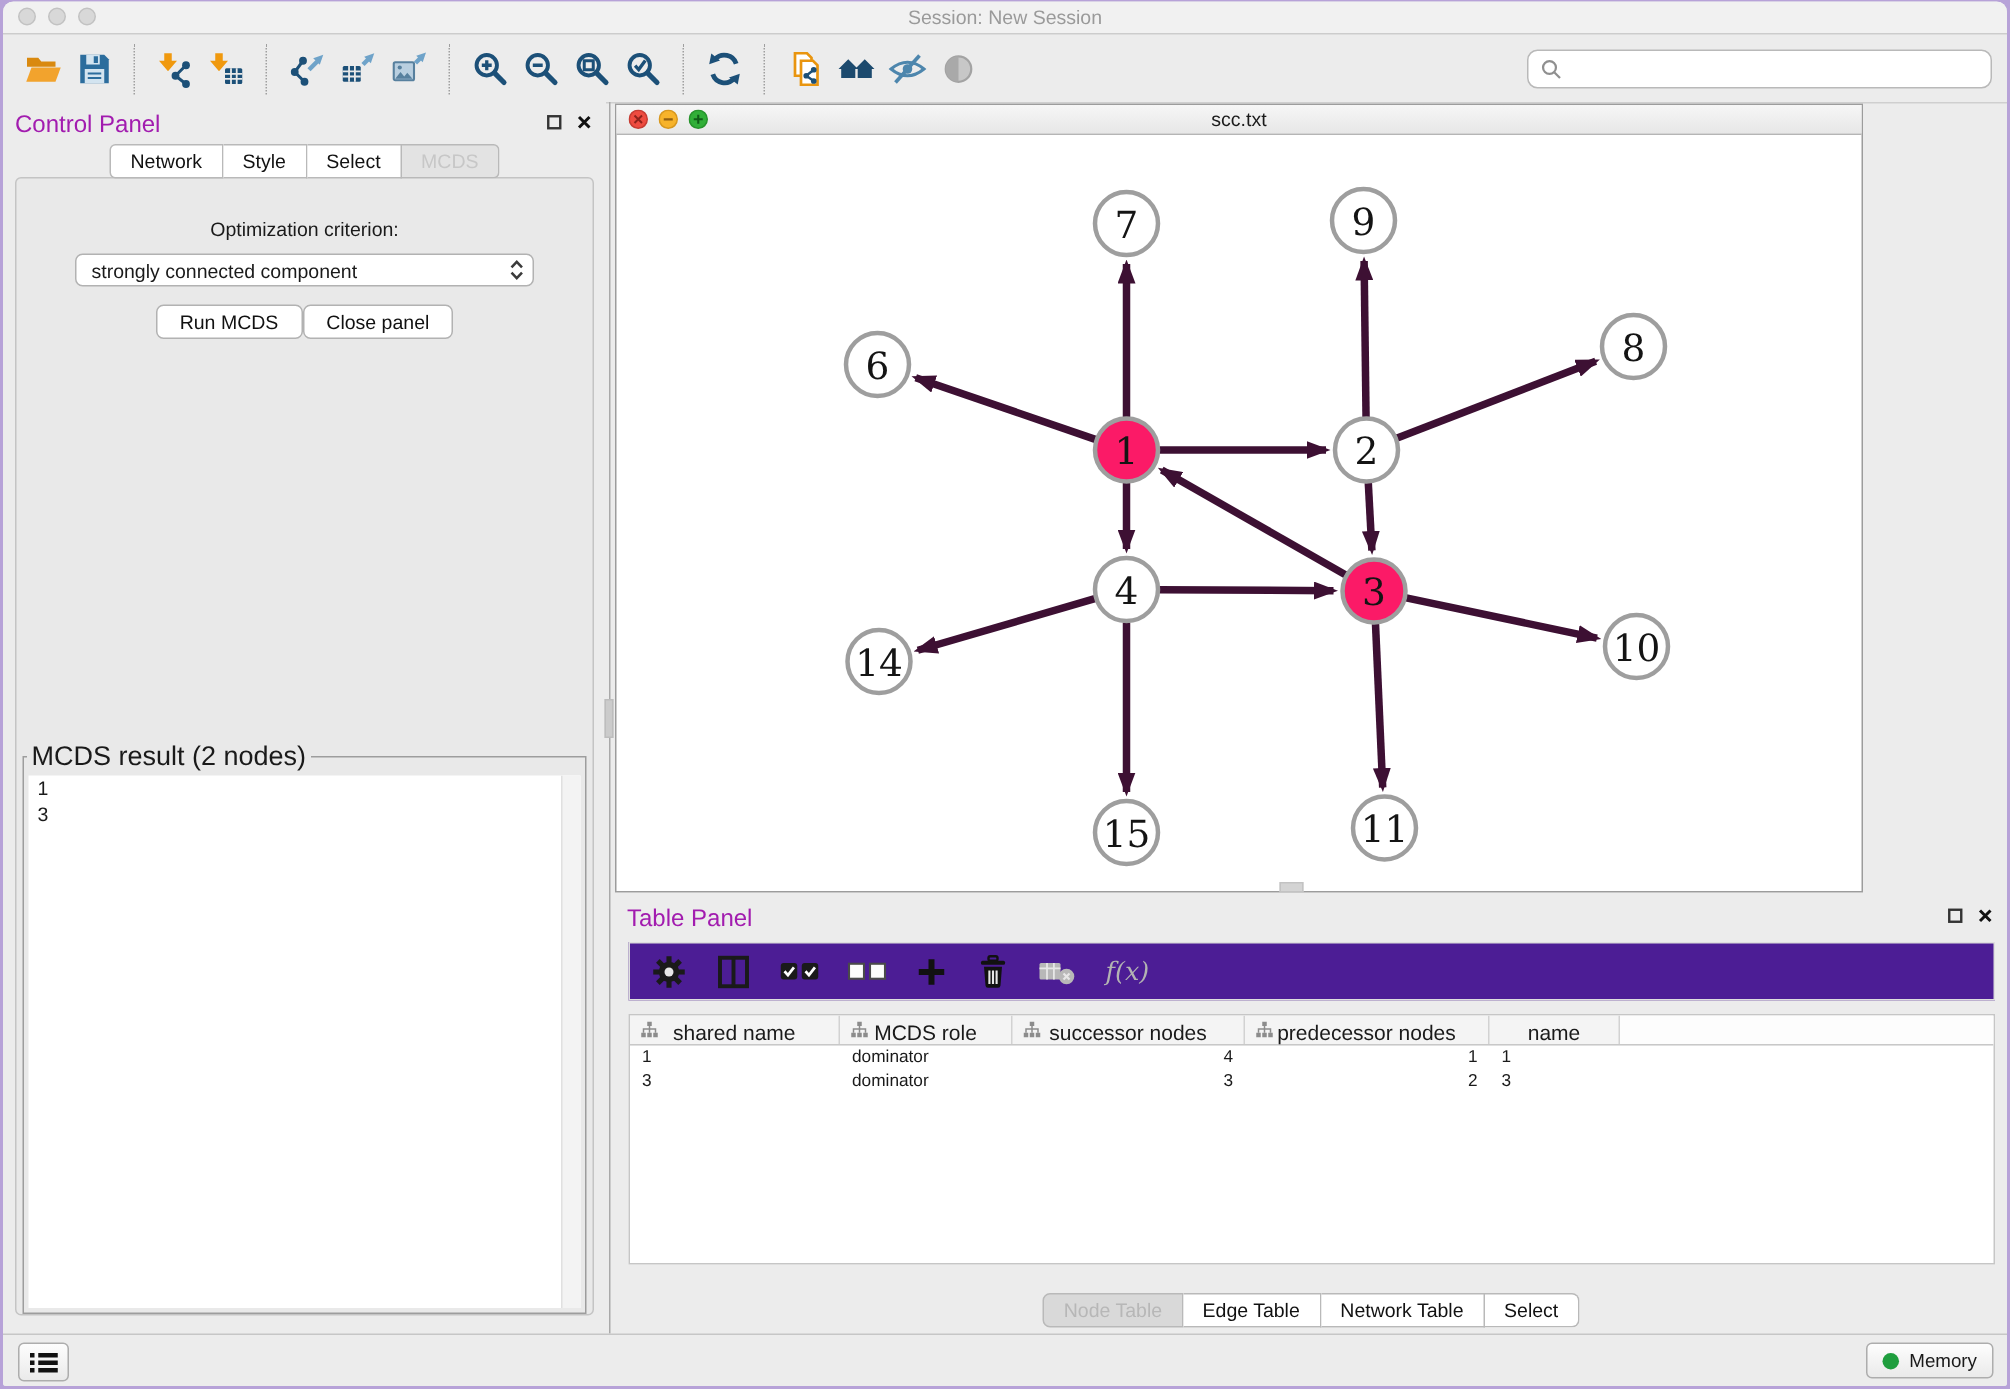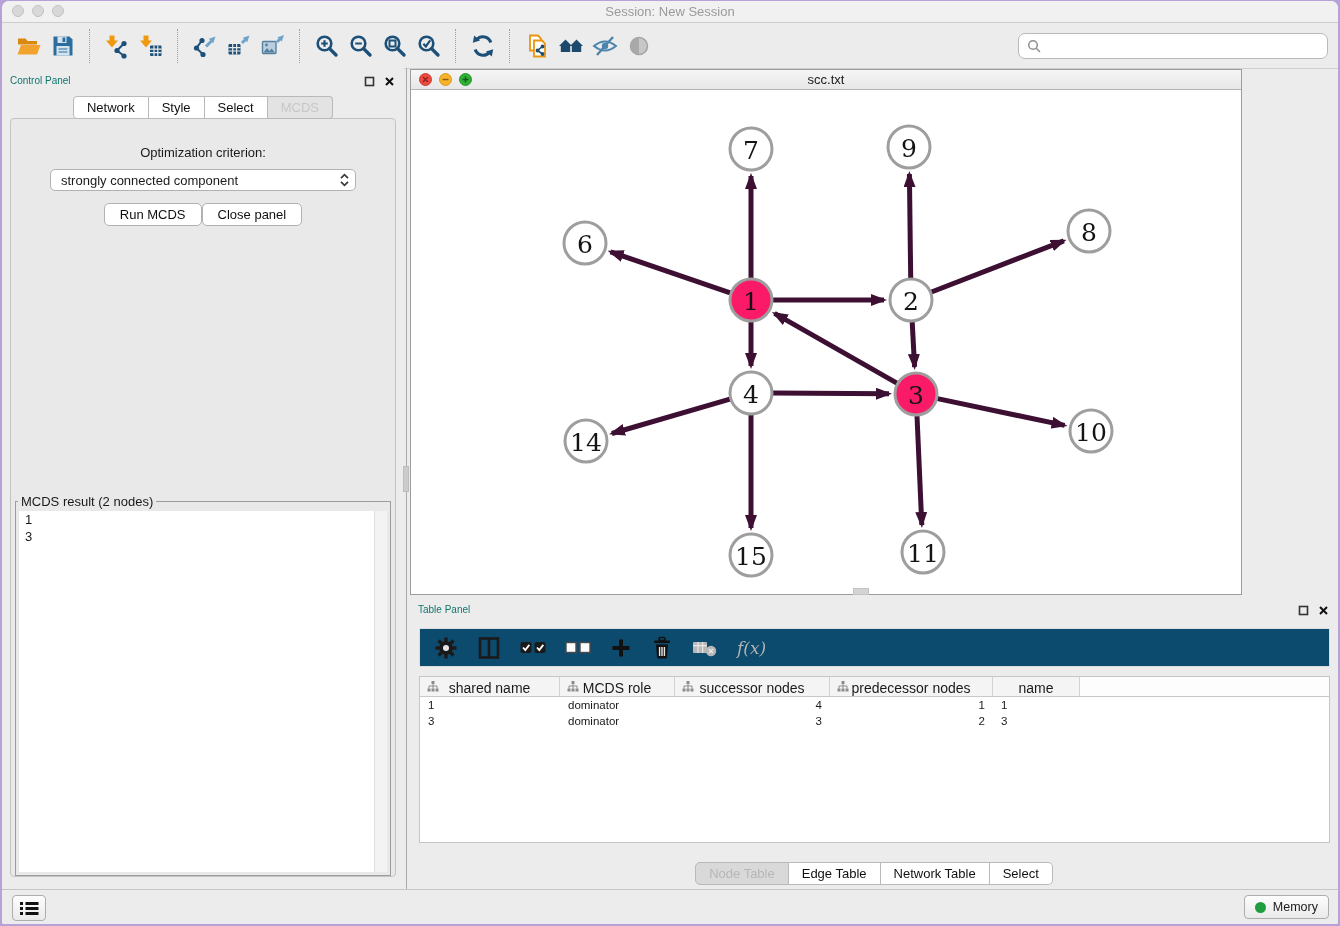--- a/index.html
+++ b/index.html
@@ -18,51 +18,51 @@
   .tb-btn{width:34px;height:34px;display:flex;align-items:center;justify-content:center;flex:0 0 auto;cursor:default;}
   .tb-sep{width:1px;height:34px;border-left:1px dotted #9f9f9f;margin:0 9px;flex:0 0 auto;}
   .search{margin-left:auto;width:292px;height:24px;background:#fff;border:1px solid #b9b9b9;border-radius:7px;
     display:flex;align-items:center;padding:0 8px;gap:6px;}
   .search input{border:none;outline:none;flex:1;font-size:13px;background:transparent;font-family:"Liberation Sans",sans-serif;}
   
   .content{position:absolute;top:67px;left:0;right:0;bottom:34px;}
   
   .control-panel{position:absolute;left:0;top:0;width:402px;height:100%;background:#ececec;}
   .panel-head{position:relative;height:28px;}
-  .panel-title{position:absolute;left:8px;top:7px;font-size:10px;color:#0f766e;}
+  .panel-title{position:absolute;left:8px;top:7px;font-size:16px;color:#a21caf;}
   .panel-ctrls{position:absolute;right:9px;top:8px;display:flex;gap:9px;align-items:center;}
   .cp-tabs{position:relative;display:flex;justify-content:center;z-index:2;}
   .cp-tab{background:#fff;border:1px solid #b9b9b9;padding:3px 13px;font-size:13px;color:#111;}
   .cp-tab + .cp-tab{border-left:none;}
   .cp-tab:first-child{border-radius:4px 0 0 4px;}
   .cp-tab.mcds{background:#e3e3e3;color:#c7c7c7;border-radius:0 4px 4px 0;}
   .cp-box{position:absolute;left:8px;right:8px;top:50px;bottom:13px;border:1px solid #c4c4c4;border-radius:4px;background:#e9e9e9;}
   .opt-label{margin-top:26px;text-align:center;font-size:13px;}
   .select-box{margin:9px auto 0;width:306px;height:22px;background:#fff;border:1px solid #b2b2b2;border-radius:5px;
     display:flex;align-items:center;padding:0 5px 0 10px;box-sizing:border-box;}
   .select-box .val{flex:1;font-size:13px;}
   .btn-row{display:flex;justify-content:center;margin-top:12px;}
   .btn{background:#fff;border:1px solid #b2b2b2;border-radius:5px;font-size:13px;padding:3px 15px;color:#111;cursor:default;}
   fieldset.result{position:absolute;left:13px;right:13px;top:426px;bottom:14px;border:1px solid #9d9d9d;margin:0;padding:0;background:#e9e9e9;}
-  fieldset.result legend{font-size:13px;padding:0 3px;margin-left:2px;}
+  fieldset.result legend{font-size:18px;padding:0 3px;margin-left:2px;}
   .result-list{position:absolute;left:3px;right:3px;top:2px;bottom:3px;background:#fff;overflow:hidden;}
   .result-scroll{position:absolute;right:0;top:0;bottom:0;width:12px;background:#f3f3f3;border-left:1px solid #e0e0e0;}
   .result-line{font-size:13px;padding:0 6px;line-height:17px;}
   
   .vline{position:absolute;left:404px;top:0;bottom:0;width:1px;background:#a9a9a9;}
   .vsplit-handle{position:absolute;left:401px;top:398px;width:6px;height:26px;background:#cbcbcb;border:1px solid #bdbdbd;box-sizing:border-box;}
   .hsplit-handle{position:absolute;left:851px;top:520px;width:16px;height:7px;background:#d4d4d4;border:1px solid #c3c3c3;box-sizing:border-box;}
   
   .net-win{position:absolute;left:408px;top:1px;width:832px;height:526px;background:#fff;border:1px solid #9c9c9c;box-sizing:border-box;}
   .net-titlebar{height:19px;background:linear-gradient(#f6f6f6,#e7e7e7);border-bottom:1px solid #b5b5b5;position:relative;}
   .net-lights{position:absolute;left:8px;top:3px;display:flex;gap:7px;}
   .net-title{text-align:center;line-height:19px;font-size:13px;color:#1a1a1a;}
   
   .table-panel{position:absolute;left:408px;top:529px;right:0;bottom:0;background:#ececec;}
-  .tp-toolbar{position:absolute;left:9px;right:8px;top:31px;height:39px;background:#0c4a6e;border:1px solid #dedede;
+  .tp-toolbar{position:absolute;left:9px;right:8px;top:31px;height:39px;background:#4c1d95;border:1px solid #dedede;
     display:flex;align-items:center;gap:19px;padding-left:14px;box-sizing:border-box;}
   .tp-tool{display:flex;align-items:center;justify-content:center;cursor:default;}
   .fx{font-family:"DejaVu Serif",serif;font-style:italic;color:#b3b3b3;font-size:17px;}
   .tp-table{position:absolute;left:9px;right:8px;top:79px;bottom:47px;background:#fff;border:1px solid #c6c6c6;overflow:hidden;}
   .thead{display:flex;height:19px;background:#f4f4f4;border-bottom:1px solid #c8c8c8;}
   .th{position:relative;display:flex;align-items:flex-end;justify-content:center;font-size:14px;color:#1a1a1a;
     border-right:1px solid #d2d2d2;box-sizing:border-box;flex:0 0 auto;}
   .th svg{position:absolute;left:7px;top:4px;}
   .th-fill{flex:1;background:#fdfdfd;}
   .trow{display:flex;height:16px;align-items:center;font-size:11.5px;}

